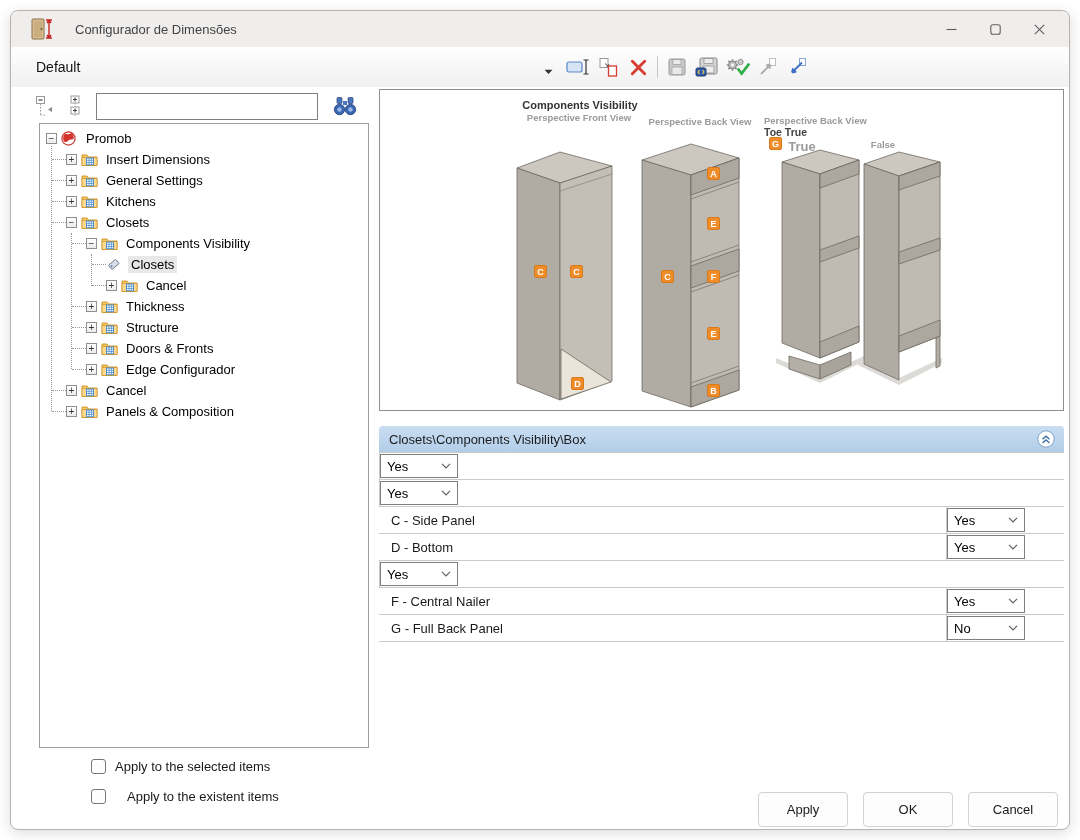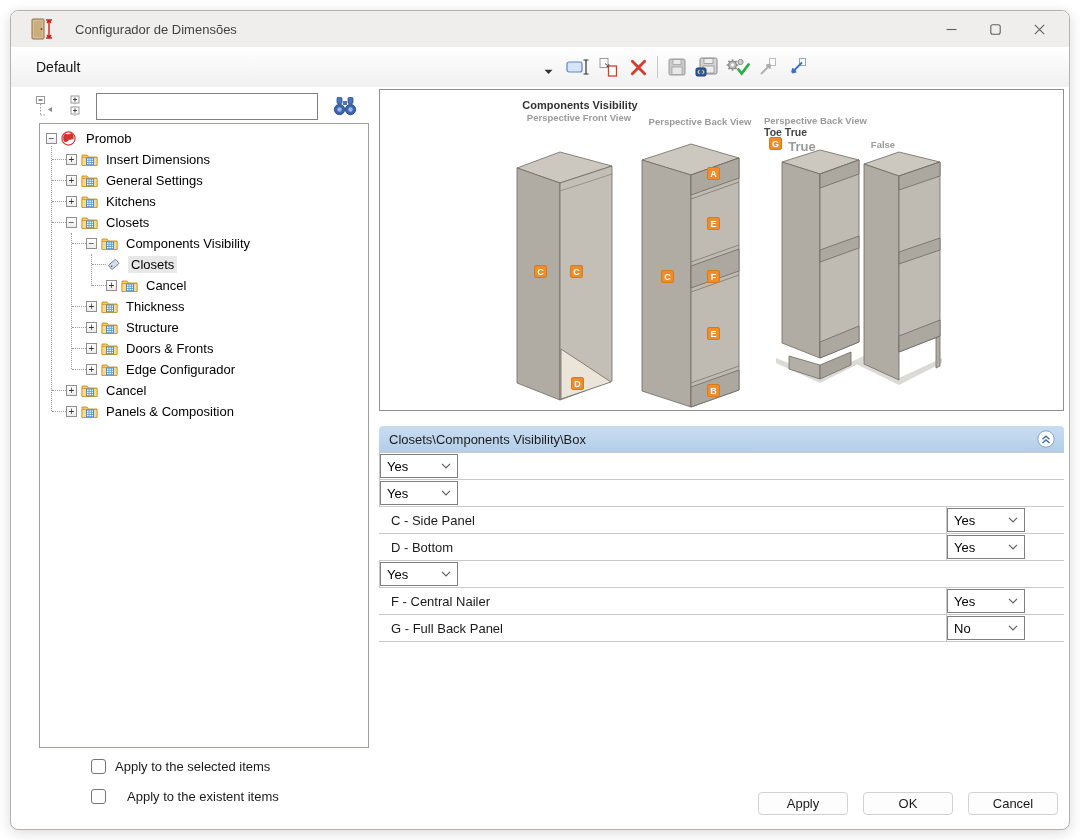--- a/index.html
+++ b/index.html
@@ -86,21 +86,21 @@
   .pselect { width:78px; height:24px; border:1px solid #7f7f7f; background:#fff;
              display:flex; align-items:center; font-size:13px; color:#000; }
   .pval { flex:1; padding-left:6px; }
   .pchev { margin-right:6px; display:inline-flex; }
 
   
   .cb-row { position:absolute; left:40px; display:flex; align-items:center; gap:9px; height:18px;margin-left:40px; }
   .cb1 { top:746px; } .cb2 { top:776px;gap:21px; }
   .cb-box { width:15px; height:15px; border:1px solid #767676; border-radius:3px; background:#fdfdfd; flex:none; }
   .cb-label { font-size:13px; color:#1a1a1a; }
-  .btn { position:absolute; top:781px; width:90px; height:23px; background:#fdfdfd;
+  .btn { position:absolute; top:781px; width:90px; height:35px; background:#fdfdfd;
          border:1px solid #d2d2d2; border-radius:4px; font-size:13px; color:#1a1a1a;
          font-family:"Liberation Sans", sans-serif; }
   .btn-apply { left:747px; } .btn-ok { left:852px; } .btn-cancel { left:957px; }
 </style>
 </head>
 <body>
 
 <div class="dialog">
 
   <div class="titlebar">

